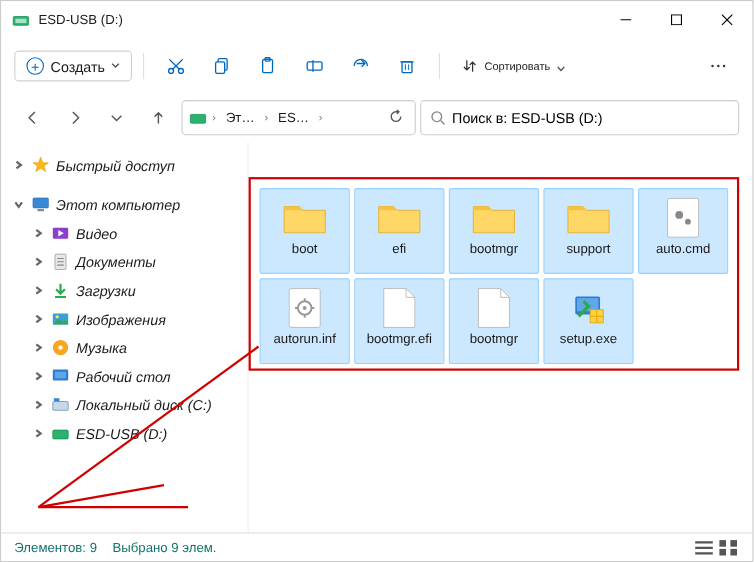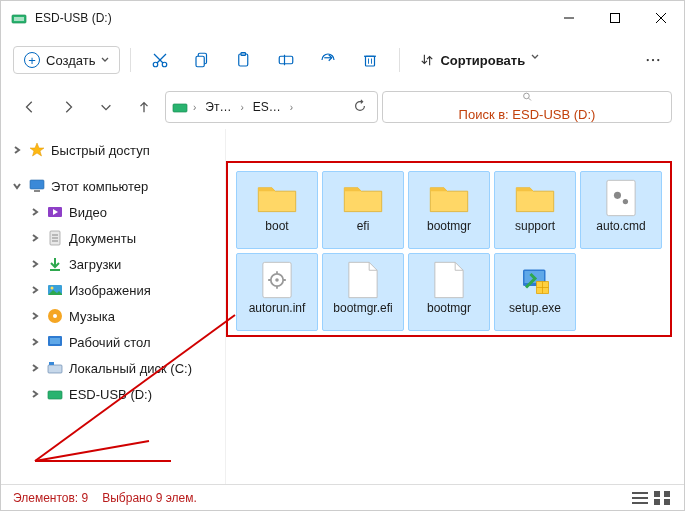--- a/index.html
+++ b/index.html
@@ -13,58 +13,58 @@
 .winbtn { width: 46px; height: 32px; display: flex; align-items: center; justify-content: center; }
 .winbtn svg { width: 10px; height: 10px; stroke: #000; stroke-width: 1; fill: none; }
 
 
 .toolbar { height: 50px; display: flex; align-items: center; padding: 0 12px; gap: 4px; }
 .newbtn { display: flex; align-items: center; gap: 6px; border: 1px solid #d0d0d0; border-radius: 4px; padding: 5px 10px; font-size: 13px; }
 .newbtn .plus { width: 16px; height: 16px; border: 1px solid #0067c0; border-radius: 50%; display: flex; align-items: center; justify-content: center; color: #0067c0; font-size: 13px; line-height: 1; }
 .tbsep { width: 1px; height: 24px; background: #e0e0e0; margin: 0 6px; }
 .tbtn { width: 38px; height: 34px; display: flex; align-items: center; justify-content: center; border-radius: 4px; }
 .tbtn svg { width: 18px; height: 18px; }
-.sortbtn { display: flex; align-items: flex-start; gap: 6px; padding: 5px 10px; font-size: 13px; font-weight: bold; }
+.sortbtn { display: flex; align-items: flex-end; gap: 6px; padding: 5px 10px; font-size: 10px; }
 
 
 .addrrow { height: 44px; display: flex; align-items: center; padding: 0 12px; gap: 4px; }
 .navbtn { width: 34px; height: 34px; display: flex; align-items: center; justify-content: center; border-radius: 4px; }
 .navbtn svg { width: 14px; height: 14px; stroke: #555; stroke-width: 1.5; fill: none; }
 .addrbox { flex: 1; height: 32px; border: 1px solid #ccc; border-radius: 4px; display: flex; align-items: center; padding: 0 6px; gap: 2px; position: relative; }
 .crumbsep { color: #777; font-size: 10px; padding: 0 3px; }
 .crumb { padding: 3px 4px; display: flex; align-items: center; gap: 4px; font-size: 12px; }
 .addr-refresh { margin-left: auto; padding: 4px; }
-.searchbox { width: 290px; height: 32px; border: 1px solid #ccc; border-radius: 4px; display: flex; align-items: center; padding: 0 8px; gap: 6px; color: #c2410c; font-size: 13px; flex-direction: column; }
+.searchbox { width: 290px; height: 32px; border: 1px solid #ccc; border-radius: 4px; display: flex; align-items: center; padding: 0 8px; gap: 6px; color: #000000; font-size: 13px; }
 
 
 .main { flex: 1; display: flex; overflow: hidden; position: relative; }
 
 
 .sidebar { width: 225px; padding: 8px 0; overflow-y: auto; border-right: 1px solid #f0f0f0; position: relative; }
-.navitem { display: flex; align-items: center; padding: 5px 0; gap: 6px; font-size: 13px; }
+.navitem { display: flex; align-items: center; padding: 5px 0; gap: 6px; font-size: 13px; font-style: italic; }
 .navitem.lvl0 { padding-left: 10px; }
 .navitem.lvl1 { padding-left: 28px; }
 .chev { width: 12px; height: 12px; display: flex; align-items: center; justify-content: center; }
 .chev svg { width: 8px; height: 8px; stroke: #666; stroke-width: 2; fill: none; }
 .navicon { width: 16px; height: 16px; display: inline-flex; }
 .navspacer { height: 10px; }
 
 
 .content { flex: 1; padding: 10px; position: relative; margin-top: 32px; }
 .filegrid { display: flex; flex-wrap: wrap; gap: 4px; align-content: flex-start; position: relative; }
 .file { width: 82px; height: 78px; display: flex; flex-direction: column; align-items: center; padding-top: 6px; border-radius: 2px; }
 .file.selected { background: #cce8ff; border: 1px solid #99d1ff; }
 .fileicon { width: 42px; height: 40px; display: flex; align-items: center; justify-content: center; }
 .filelabel { font-size: 12px; text-align: center; line-height: 1.15; margin-top: 2px; word-break: break-all; padding: 0 2px; }
 
 
 .annbox { position: absolute; border: 2px solid #d00000; pointer-events: none; }
 
 
-.statusbar { height: 26px; border-top: 1px solid #ddd; display: flex; align-items: center; padding: 0 12px; font-size: 12px; color: #b91c1c; gap: 14px; }
+.statusbar { height: 26px; border-top: 1px solid #ddd; display: flex; align-items: center; padding: 0 12px; font-size: 12px; color: #0f766e; gap: 14px; }
 .viewbtns { margin-left: auto; display: flex; gap: 2px; }
 .viewbtn { width: 20px; height: 18px; display: flex; }
 
 
 .i-folder { width: 42px; height: 34px; }
 .i-file { width: 30px; height: 38px; }
 </style>
 </head>
 <body>
 

